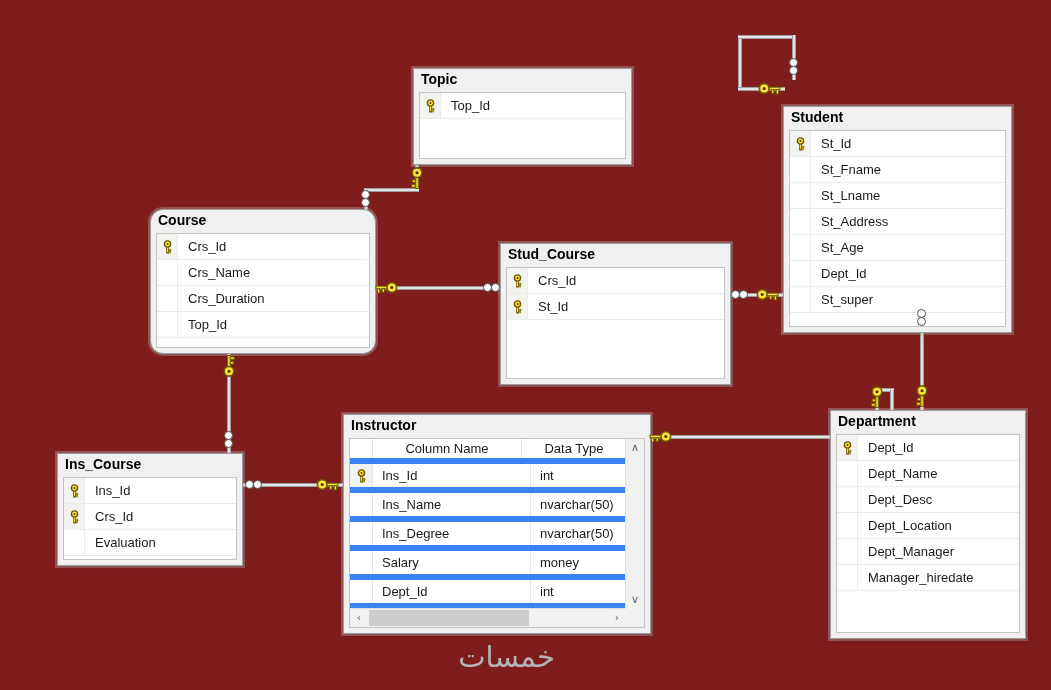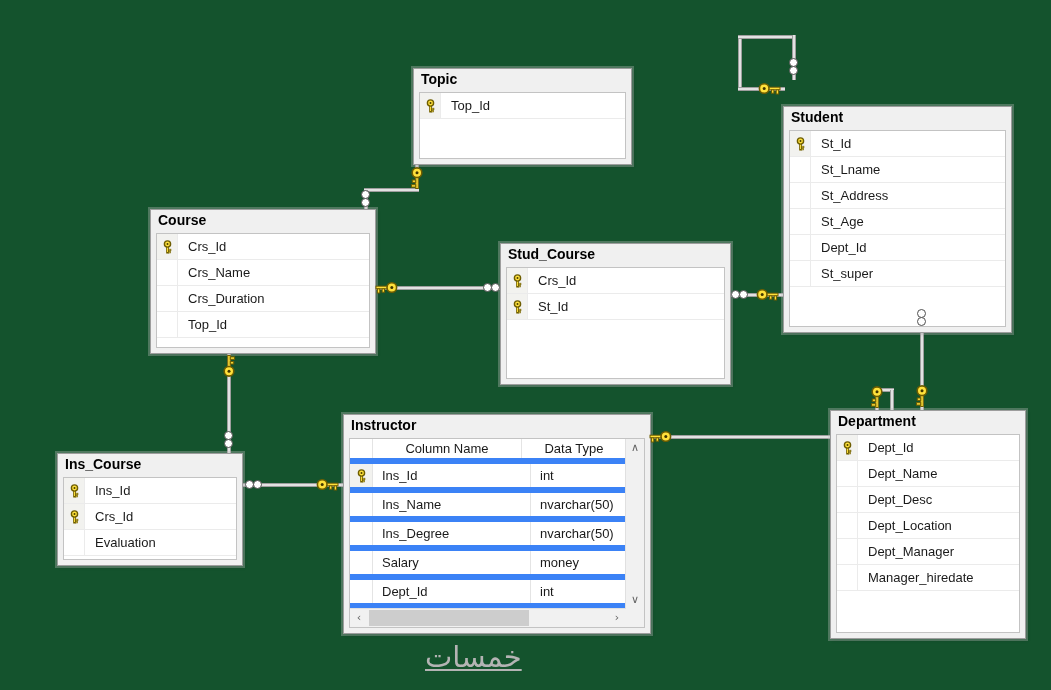--- a/index.html
+++ b/index.html
@@ -1,18 +1,18 @@
 <!DOCTYPE html>
 <html><head>
 <meta charset="utf-8">
 <style>
   html,body { margin:0; padding:0; background:#ffffff; }
   #canvas {
     position:relative; width:1051px; height:690px; overflow:hidden;
-    background:#14532d;
+    background:#7f1d1d;
     font-family:"Liberation Sans", sans-serif;
     font-size:13px; color:#1a1a1a;
   }
 
   
   .table-card {
     position:absolute; background:#f0f0f0;
     border:1px solid #9d9d9d;
     box-shadow:0 0 0 2px rgba(190,190,190,0.35), 2px 2px 3px rgba(0,0,0,0.12);
     z-index:2; box-sizing:border-box;
@@ -84,23 +84,23 @@
   .inf-v { flex-direction:column; }
   .inf span {
     width:9px; height:9px; box-sizing:border-box; border-radius:50%;
     border:1.6px solid #4f4f4f; background:#ffffff;
   }
   .inf-h span + span { margin-left:-1px; }
   .inf-v span + span { margin-top:-1px; }
 
   
   .watermark {
-    position:absolute; left:425px; top:640px; width:130px; text-align:left;
+    position:absolute; left:425px; top:640px; width:130px; text-align:right;
     font-family:"DejaVu Sans", sans-serif; font-size:29px; color:#b4b4b4;
-    z-index:0; direction:rtl;text-decoration:underline;
+    z-index:0; direction:rtl;
   }
 </style>
 </head>
 <body>
 
 <div id="canvas">
 
   <div class="cv" style="left:738px;top:35px;height:56px;"></div>
   <div class="ch" style="left:738px;top:35px;width:58px;"></div>
   <div class="cv" style="left:792px;top:35px;height:45px;"></div>
@@ -137,21 +137,21 @@
               <rect x="6.3" y="11.4" width="2.1" height="1.5" fill="#ffe13b" stroke="#6e5d00" stroke-width="0.7"></rect>
               <circle cx="5.5" cy="4" r="3.1" fill="#ffe13b" stroke="#6e5d00" stroke-width="1.4"></circle>
               <circle cx="5.5" cy="4" r="1" fill="#473c00"></circle>
             </svg>
           </span>
           <span class="col-name">Top_Id</span>
         </div>
       </div>
   </div>
 
-  <div class="table-card" style="left:150px;top:209px;width:226px;height:145px;">
+  <div class="table-card" style="left:150px;top:209px;width:226px;height:145px;border-radius:13px;">
     <div class="table-title">Course</div>
     <div class="table-body">
         <div class="col-row">
           <span class="key-cell has-key">
             <svg width="11" height="14" viewBox="0 0 11 14">
               <rect x="4.6" y="6.5" width="1.9" height="6.6" fill="#ffe13b" stroke="#6e5d00" stroke-width="0.8"></rect>
               <rect x="6.3" y="9.2" width="2.6" height="1.5" fill="#ffe13b" stroke="#6e5d00" stroke-width="0.7"></rect>
               <rect x="6.3" y="11.4" width="2.1" height="1.5" fill="#ffe13b" stroke="#6e5d00" stroke-width="0.7"></rect>
               <circle cx="5.5" cy="4" r="3.1" fill="#ffe13b" stroke="#6e5d00" stroke-width="1.4"></circle>
               <circle cx="5.5" cy="4" r="1" fill="#473c00"></circle>
@@ -211,20 +211,24 @@
           <span class="key-cell has-key">
             <svg width="11" height="14" viewBox="0 0 11 14">
               <rect x="4.6" y="6.5" width="1.9" height="6.6" fill="#ffe13b" stroke="#6e5d00" stroke-width="0.8"></rect>
               <rect x="6.3" y="9.2" width="2.6" height="1.5" fill="#ffe13b" stroke="#6e5d00" stroke-width="0.7"></rect>
               <rect x="6.3" y="11.4" width="2.1" height="1.5" fill="#ffe13b" stroke="#6e5d00" stroke-width="0.7"></rect>
               <circle cx="5.5" cy="4" r="3.1" fill="#ffe13b" stroke="#6e5d00" stroke-width="1.4"></circle>
               <circle cx="5.5" cy="4" r="1" fill="#473c00"></circle>
             </svg>
           </span>
           <span class="col-name">St_Id</span>
+        </div>
+        <div class="col-row">
+          <span class="key-cell"></span>
+          <span class="col-name">St_Fname</span>
         </div>
         <div class="col-row">
           <span class="key-cell"></span>
           <span class="col-name">St_Lname</span>
         </div>
         <div class="col-row">
           <span class="key-cell"></span>
           <span class="col-name">St_Address</span>
         </div>
         <div class="col-row">

